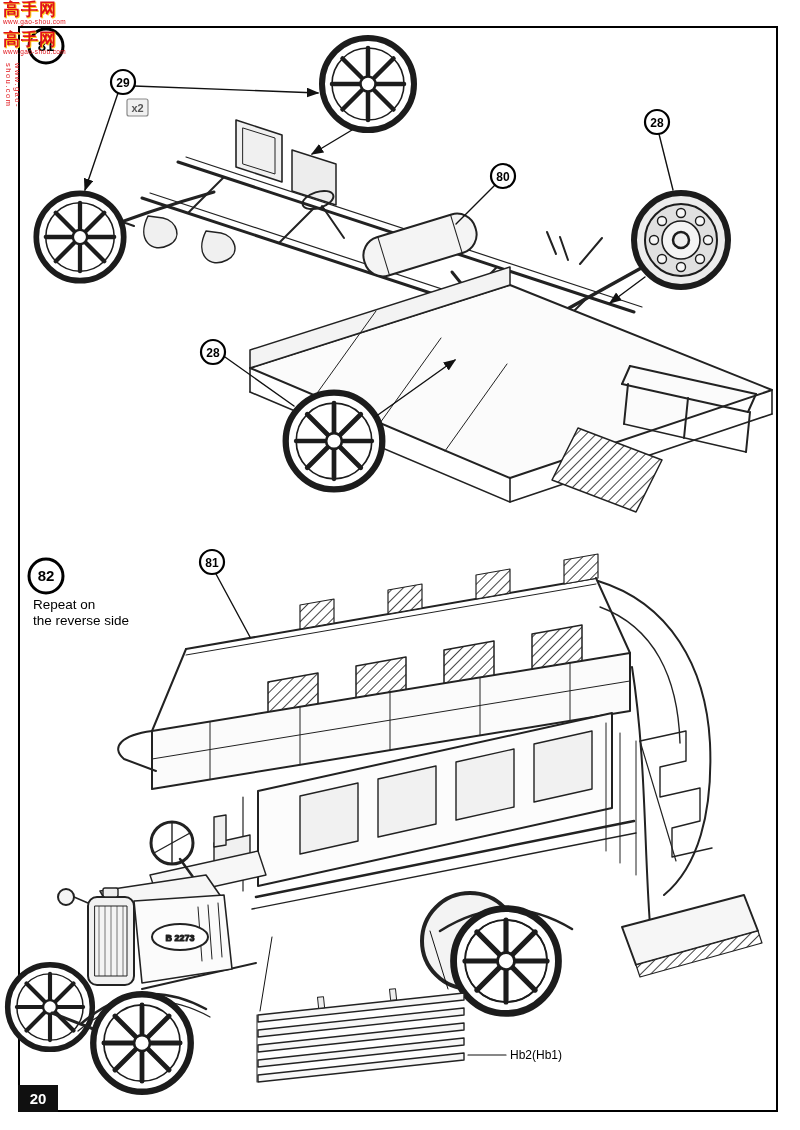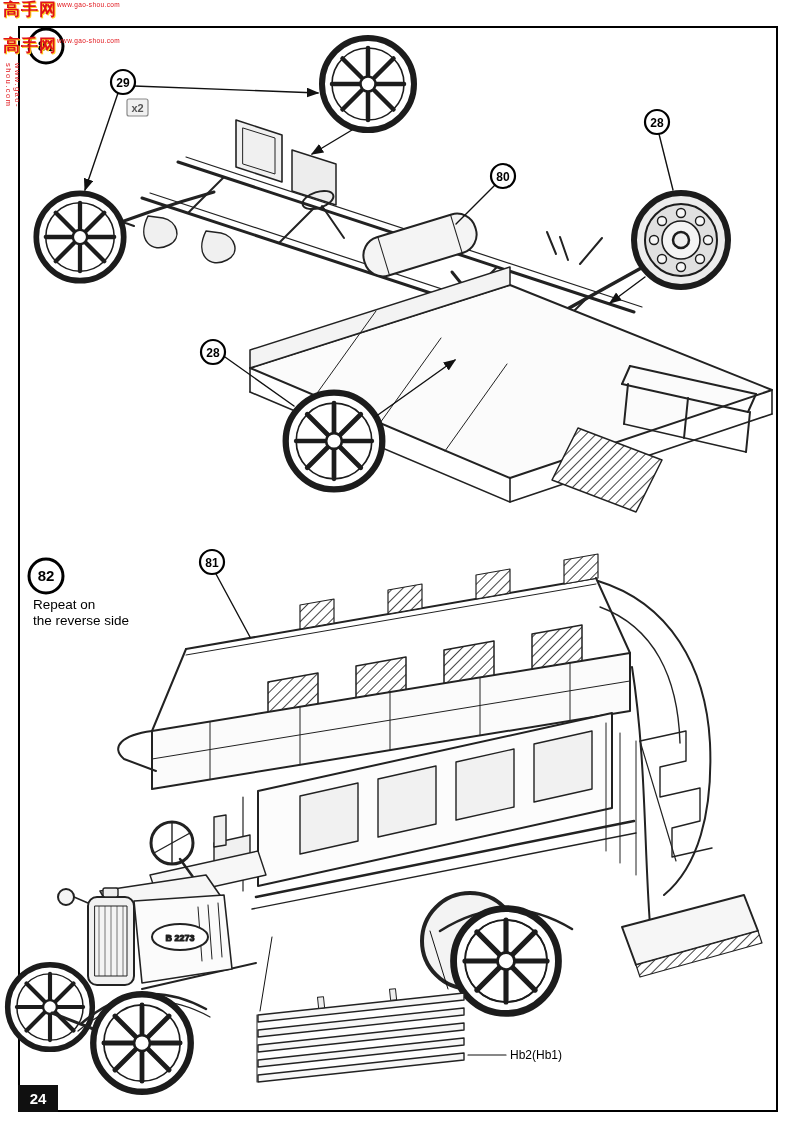--- a/index.html
+++ b/index.html
@@ -10,21 +10,21 @@
   svg.illu{position:absolute;left:0}
   #svg-step81{top:0}
   #svg-step82{top:545px}
   svg text{font-family:"Liberation Sans",sans-serif}
   .note{position:absolute;left:33px;top:597px;font-size:13.5px;font-weight:normal;
         color:#000;line-height:1.2;z-index:3}
   .pagenum{position:absolute;left:18px;top:1085px;width:40px;height:27px;background:#101010;
            color:#fff;font-size:15px;font-weight:bold;display:flex;align-items:center;
            justify-content:center;z-index:4}
   .watermark{position:absolute;left:3px;top:1px;z-index:10}
-  .wm-logo{display:flex;flex-direction:row;line-height:1;margin-bottom:19px}
+  .wm-logo{display:flex;flex-direction:column;line-height:1;margin-bottom:5px}
   .wm-chars{font-size:17px;font-weight:bold;color:#e01218;
             text-shadow:1px 1px 0 #ffd21e;letter-spacing:1px}
   .wm-url{font-size:6.5px;color:#e01218;letter-spacing:.4px;margin-top:1px}
   .wm-vertical{position:absolute;left:1px;top:62px;writing-mode:vertical-rl;
                font-size:7.5px;color:#e01218;letter-spacing:1.5px}
 </style>
 </head>
 <body>
 
 <div class="frame"></div>
@@ -391,13 +391,13 @@
       <text x="212" y="21.5" text-anchor="middle" font-size="12" font-weight="bold">81</text>
     </g>
 
     <g>
       <circle cx="46" cy="31" r="17" fill="#fff" stroke="#000" stroke-width="3"></circle>
       <text x="46" y="36" text-anchor="middle" font-size="15" font-weight="bold">82</text>
     </g>
   </g>
 </svg>
 
-<div class="pagenum">24</div>
+<div class="pagenum">20</div>
 
 </body></html>

